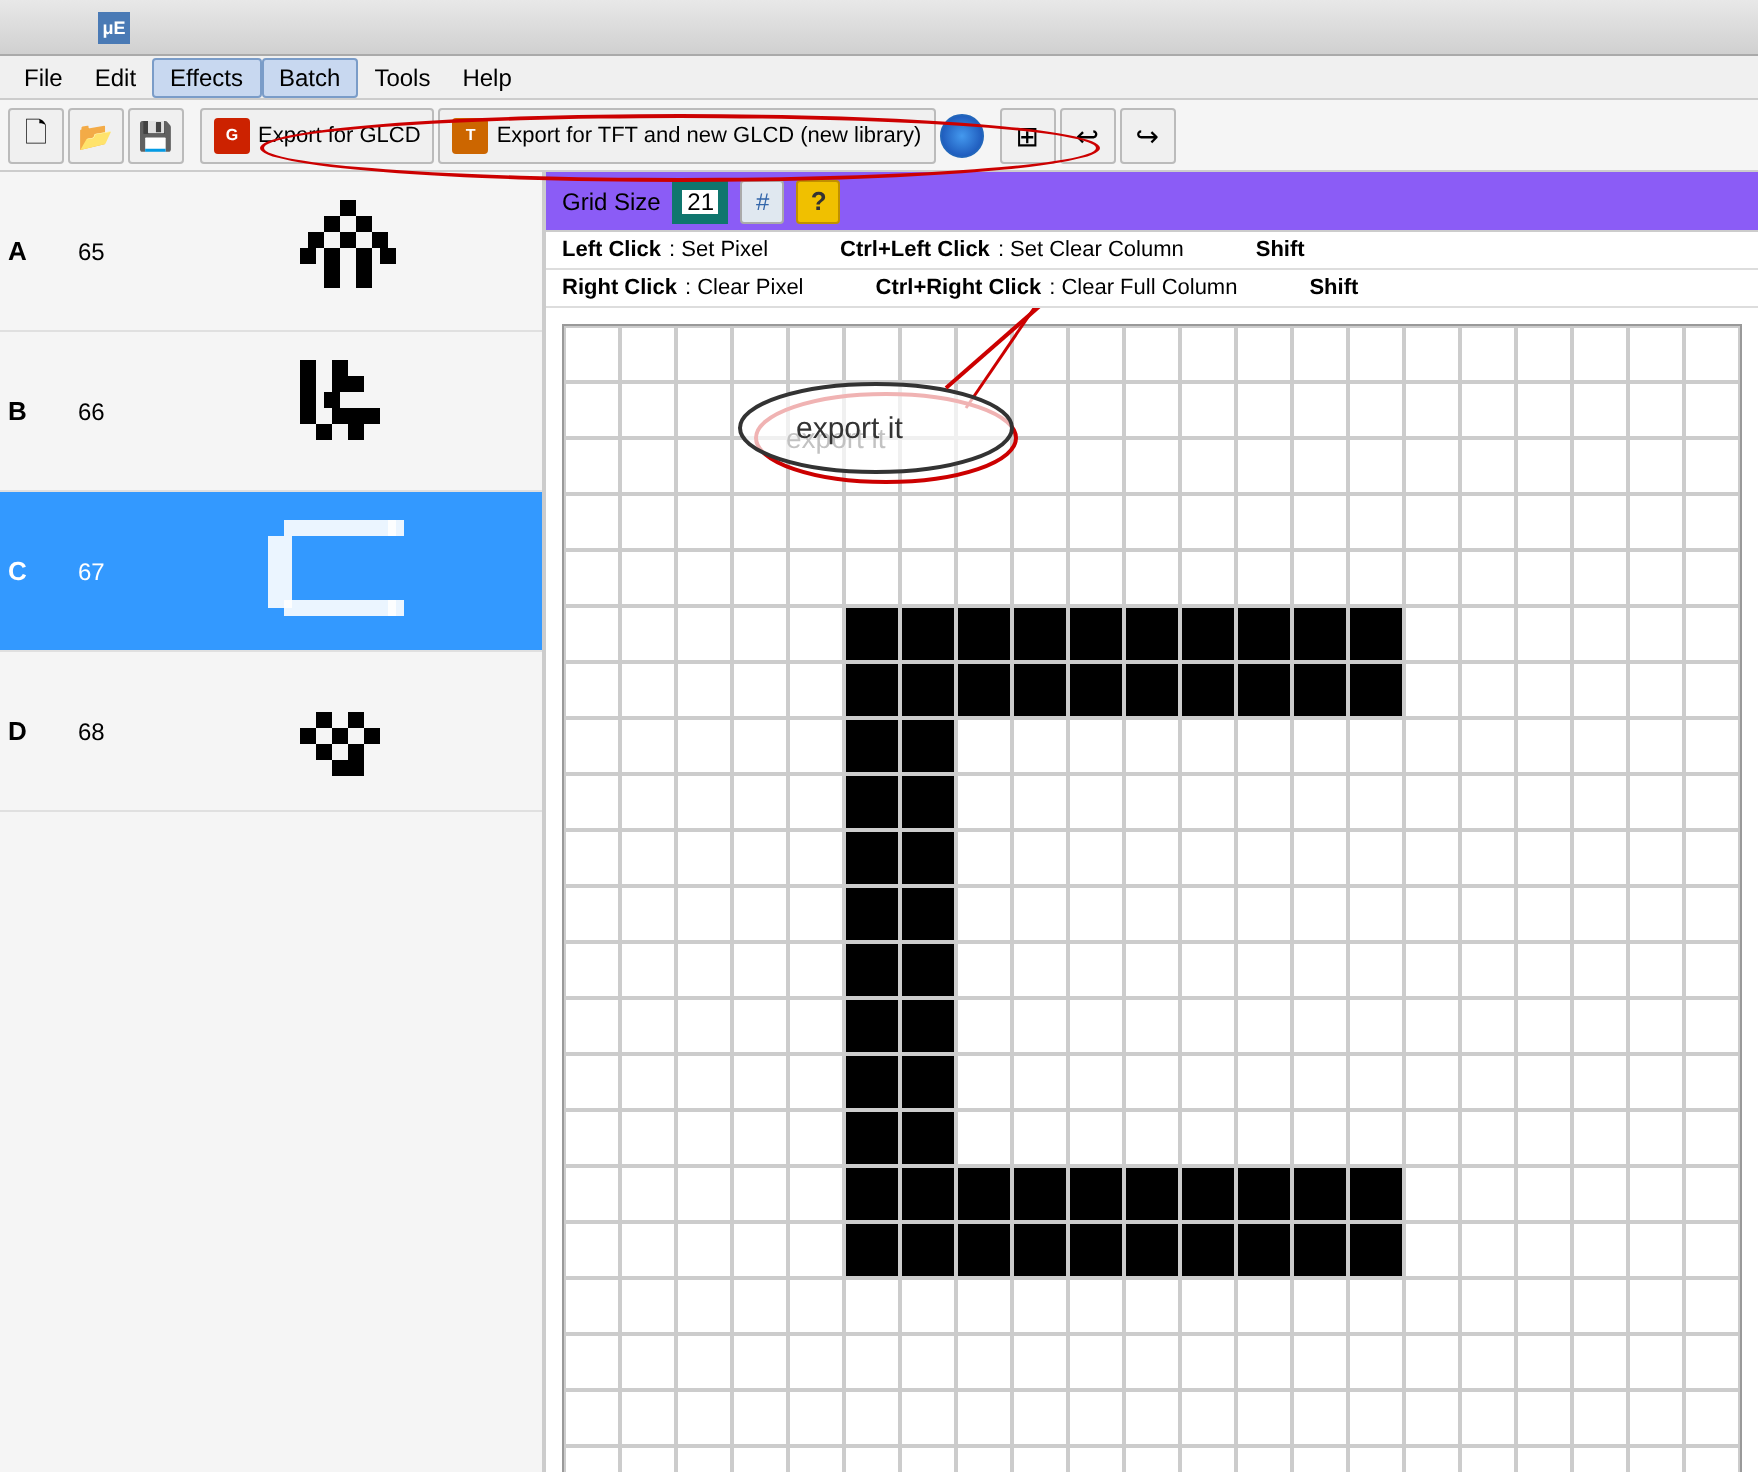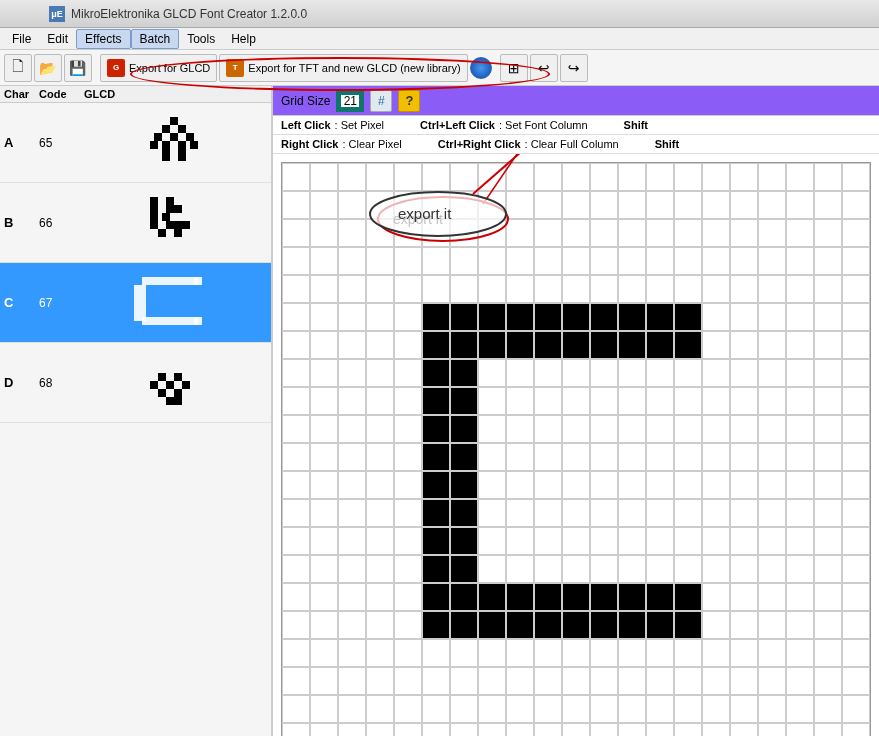--- a/index.html
+++ b/index.html
@@ -238,21 +238,20 @@
       background: radial-gradient(circle, #4499ee, #1144aa);
       border-radius: 50%;
       border: 1px solid #2266bb;
     }
   </style>
 </head>
 <body>
 
 <div class="title-bar">
   <div class="title-bar-icon">μE</div>
-  <span class="title-bar-text">MikroElektronika GLCD Font Creator 1.2.0.0</span>
 </div>
 
 <div class="menu-bar">
   <div class="menu-item">File</div>
   <div class="menu-item">Edit</div>
   <div class="menu-item highlighted">Effects</div>
   <div class="menu-item highlighted">Batch</div>
   <div class="menu-item">Tools</div>
   <div class="menu-item">Help</div>
 </div>
@@ -273,25 +272,20 @@
   <div class="globe-icon"></div>
   <div class="toolbar-separator"></div>
   <div class="toolbar-btn">⊞</div>
   <div class="toolbar-btn">↩</div>
   <div class="toolbar-btn">↪</div>
 </div>
 
 <div class="main-area">
 
   <div class="left-panel">
-    <div class="char-table-header">
-      <span class="col-char">Char</span>
-      <span class="col-code">Code</span>
-      <span class="col-glcd">GLCD</span>
-    </div>
     <div class="char-list">
 
       <div class="char-row">
         <div class="col-char">A</div>
         <div class="col-code">65</div>
         <div class="col-glcd">
 
           <svg width="60" height="60" viewBox="0 0 15 15">
             <rect x="6" y="1" width="2" height="2" fill="black"></rect>
             <rect x="4" y="3" width="2" height="2" fill="black"></rect>
@@ -374,21 +368,21 @@
       <div class="help-btn">?</div>
     </div>
 
     <div class="hints-bar">
       <div class="hint-item">
         <span class="hint-key">Left Click</span>
         <span>: Set Pixel</span>
       </div>
       <div class="hint-item">
         <span class="hint-key">Ctrl+Left Click</span>
-        <span>: Set Font Column</span>
+        <span>: Set Clear Column</span>
       </div>
       <div class="hint-item">
         <span class="hint-key">Shift</span>
       </div>
     </div>
     <div class="hints-bar">
       <div class="hint-item">
         <span class="hint-key">Right Click</span>
         <span>: Clear Pixel</span>
       </div>

